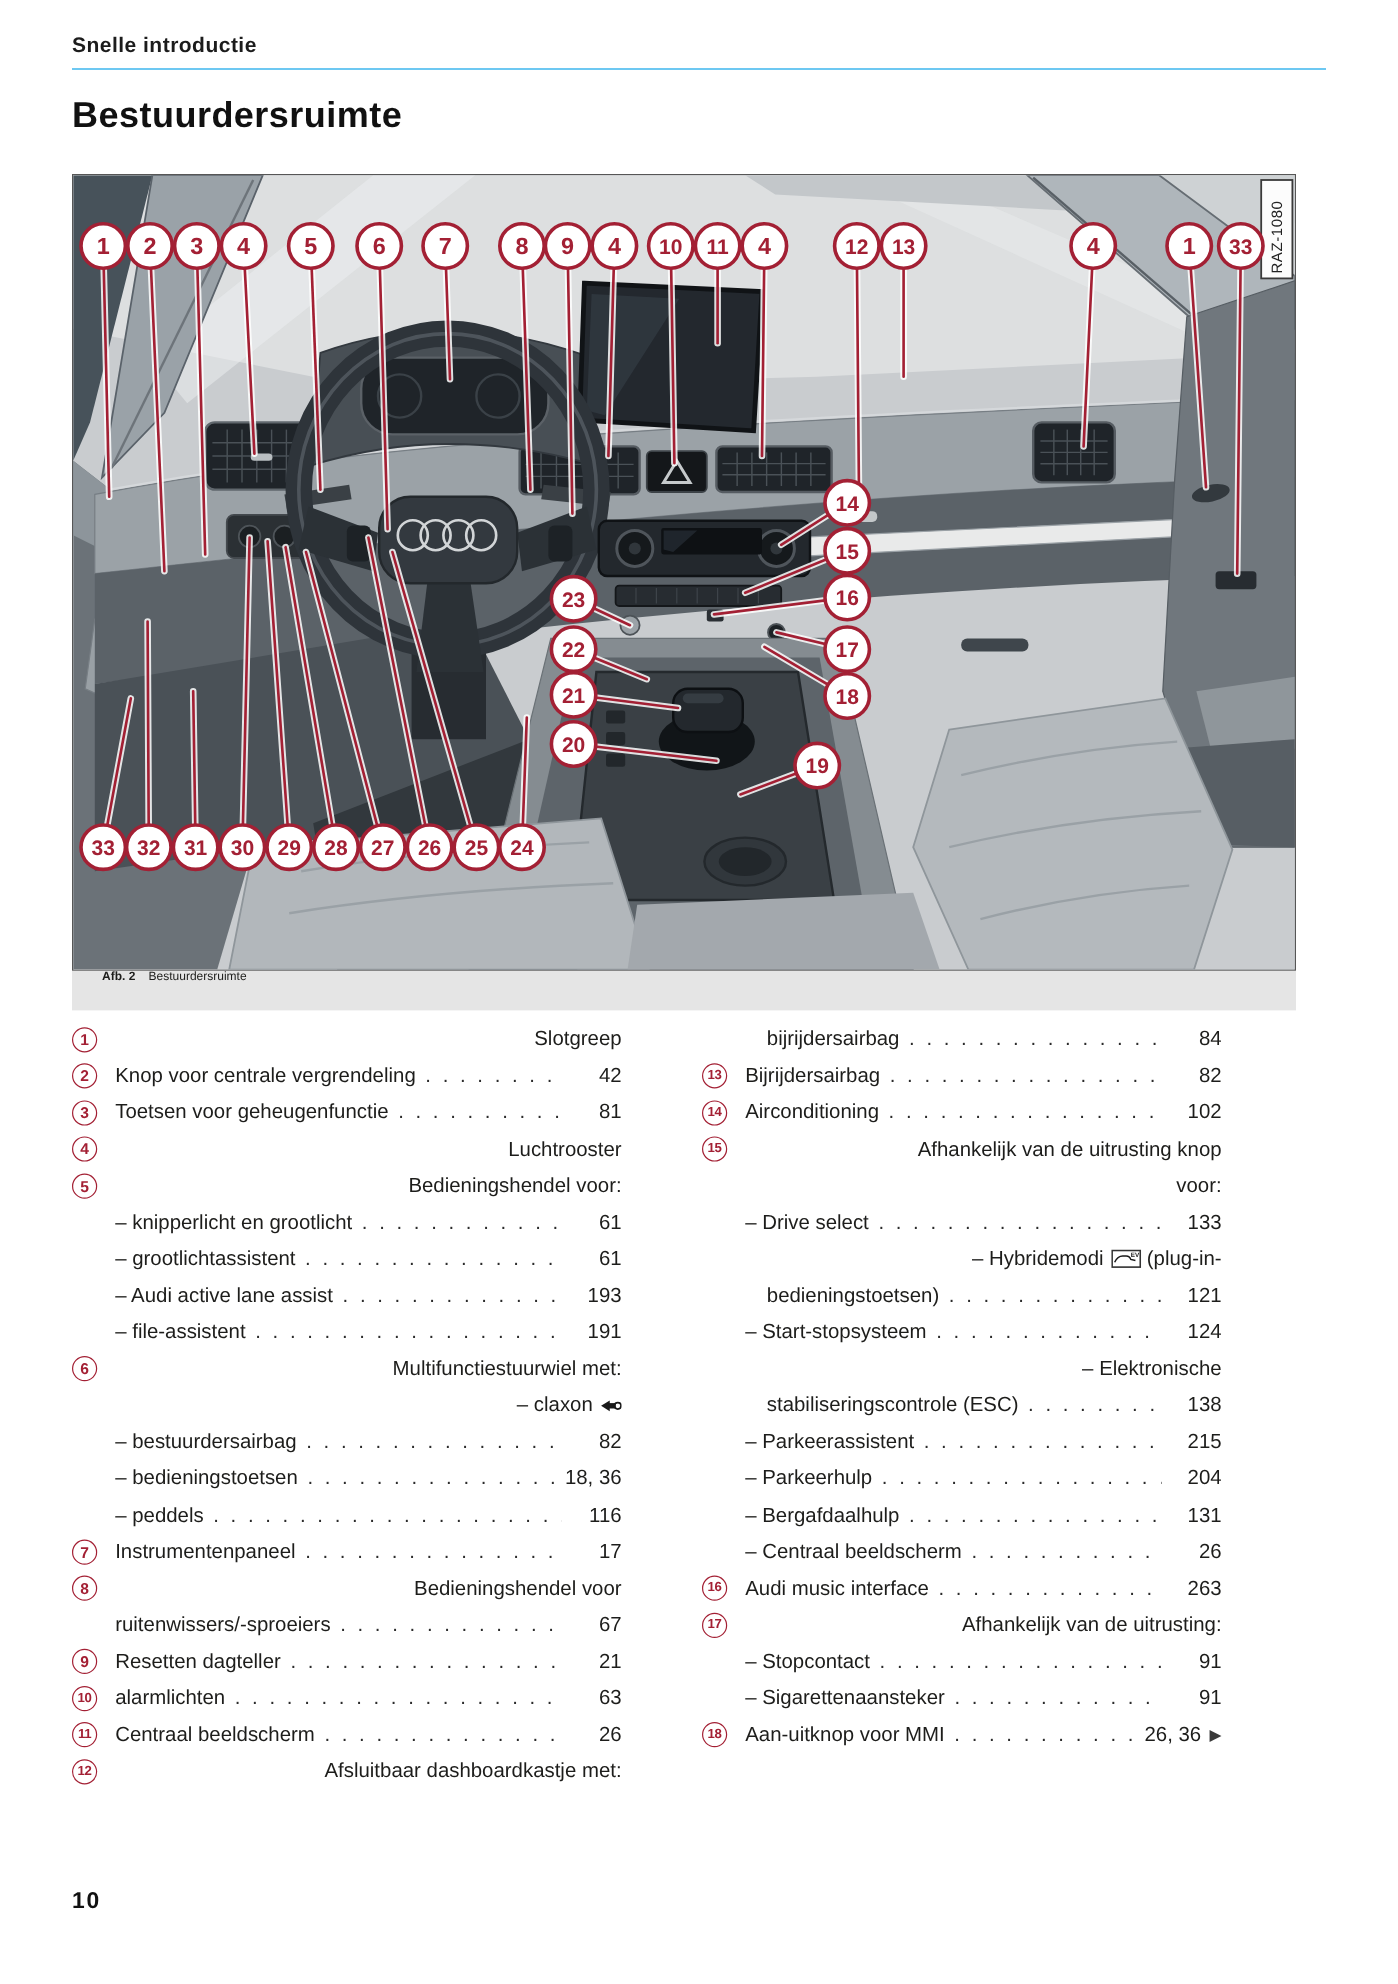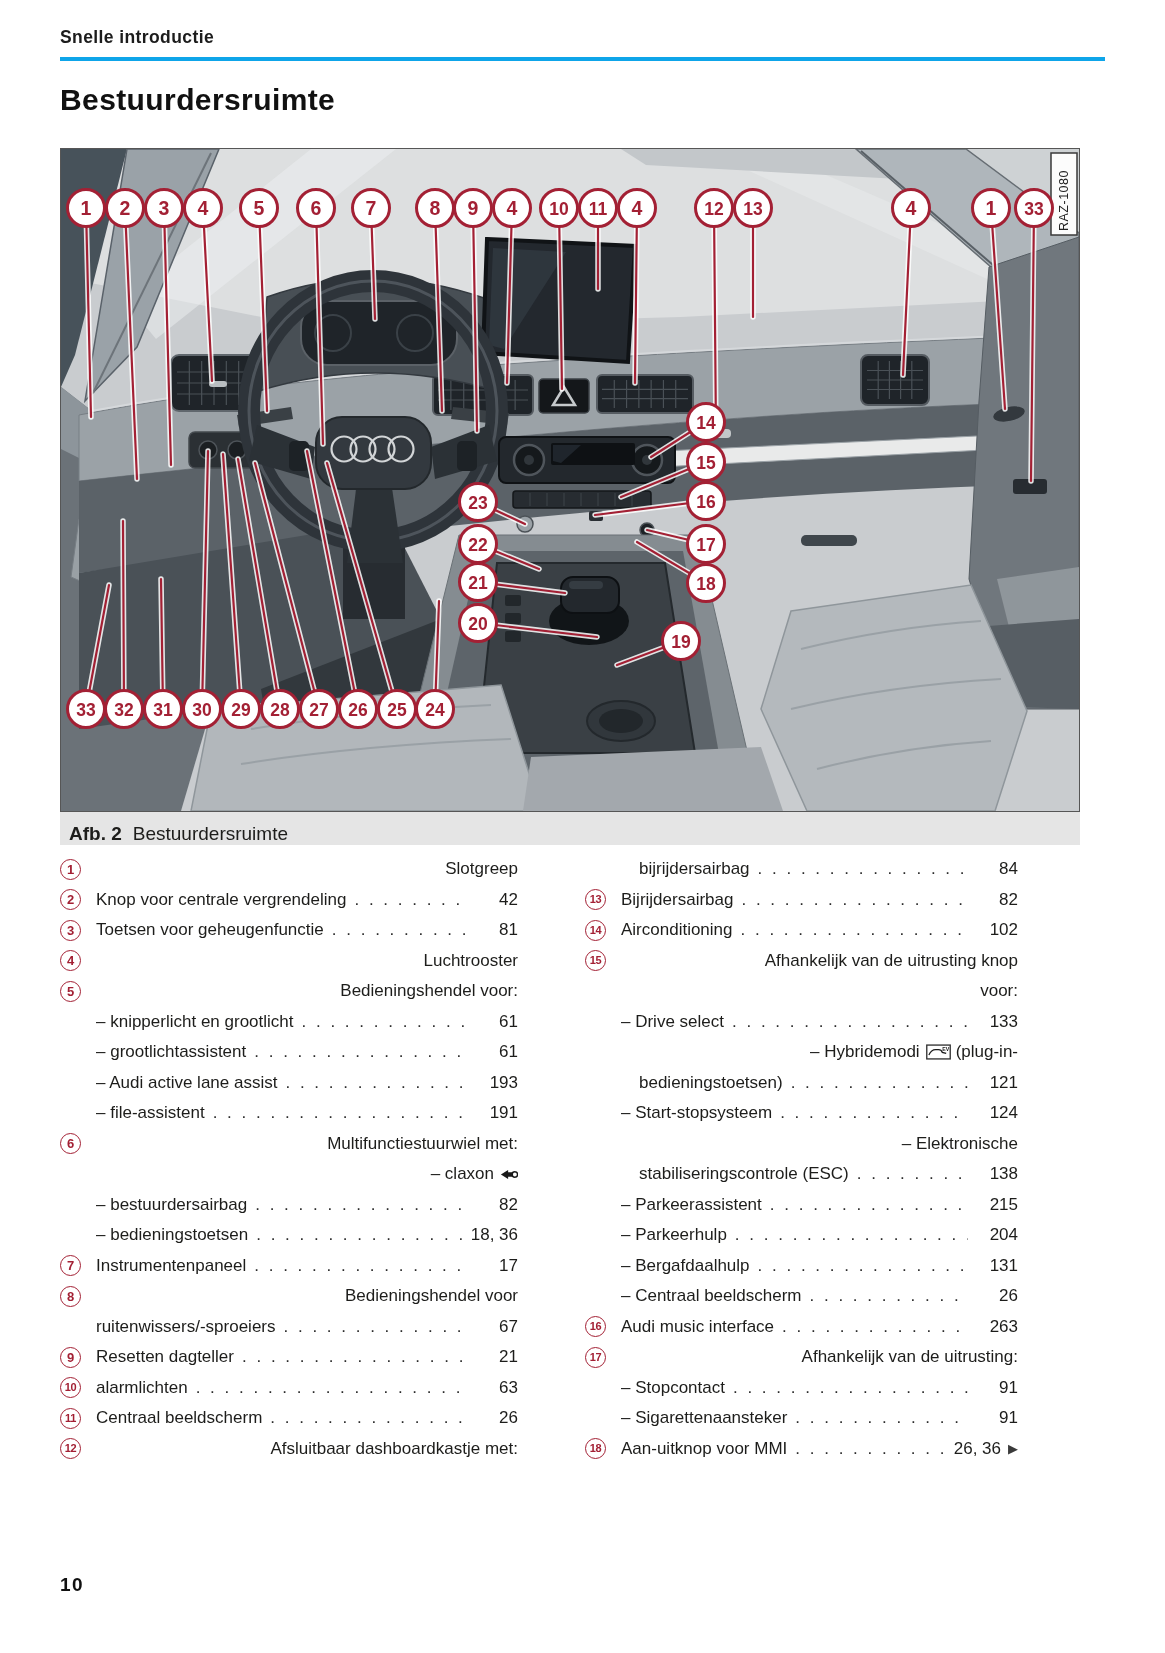--- a/index.html
+++ b/index.html
@@ -1,25 +1,25 @@
 <!DOCTYPE html>
 <html><head>
 <meta charset="utf-8">
 <style>
   html,body{margin:0;padding:0;background:#ffffff;}
   body{width:1165px;height:1653px;position:relative;overflow:hidden;
        font-family:"Liberation Sans","DejaVu Sans",sans-serif;color:#1d1d1b;}
   .page{padding:27px 60px 0 60px;position:relative;height:1626px;box-sizing:border-box;}
   .hdr{font-size:17.5px;font-weight:700;letter-spacing:.4px;color:#1c1c1c;
-       padding-bottom:9px;border-bottom:4px solid #0ea5e9;}
+       padding-bottom:9px;border-bottom:1px solid #0ea5e9;}
   h1.title{font-size:30px;font-weight:800;letter-spacing:.4px;margin:22px 0 0 0;color:#111;}
   .figure{margin-top:31px;}
   .fig-img{width:1018px;height:662px;border:1px solid #565656;display:block;background:#c9cccf;}
   .fig-cap{width:1020px;box-sizing:border-box;height:33px;background:#e5e5e5;
-           display:flex;align-items:flex-end;gap:11px;padding-left:9px;font-size:19px;}
+           display:flex;align-items:flex-start;gap:11px;padding-left:25px;font-size:10px;}
   .fig-cap .cl{font-weight:700;}
   .legend{display:flex;margin-top:9px;}
   .col{display:flex;flex-direction:column;}
   .col-left{width:458px;margin-right:67px;}
   .col-right{width:433px;}
   .row{display:flex;align-items:baseline;height:30.5px;line-height:30.5px;font-size:17px;}
   .bcell{width:36px;flex:0 0 36px;display:flex;align-self:center;}
   .badge{width:21px;height:21px;border:1.6px solid #a32034;border-radius:50%;
          color:#a32034;font-size:13px;font-weight:700;display:inline-flex;
          align-items:center;justify-content:center;line-height:1;box-sizing:border-box;}
@@ -571,20 +571,28 @@
         </div>
         <div class="row">
           <div class="bcell"></div>
           <div class="content ind-sub">
             <span class="txt">– bedieningstoetsen</span>
             <span class="dots"></span>
             <span class="pg">18, 36</span>
           </div>
         </div>
         <div class="row">
+          <div class="bcell"></div>
+          <div class="content ind-sub">
+            <span class="txt">– peddels</span>
+            <span class="dots"></span>
+            <span class="pg">116</span>
+          </div>
+        </div>
+        <div class="row">
           <div class="bcell">
             <span class="badge">7</span>
           </div>
           <div class="content ind-main">
             <span class="txt">Instrumentenpaneel</span>
             <span class="dots"></span>
             <span class="pg">17</span>
           </div>
         </div>
         <div class="row">

